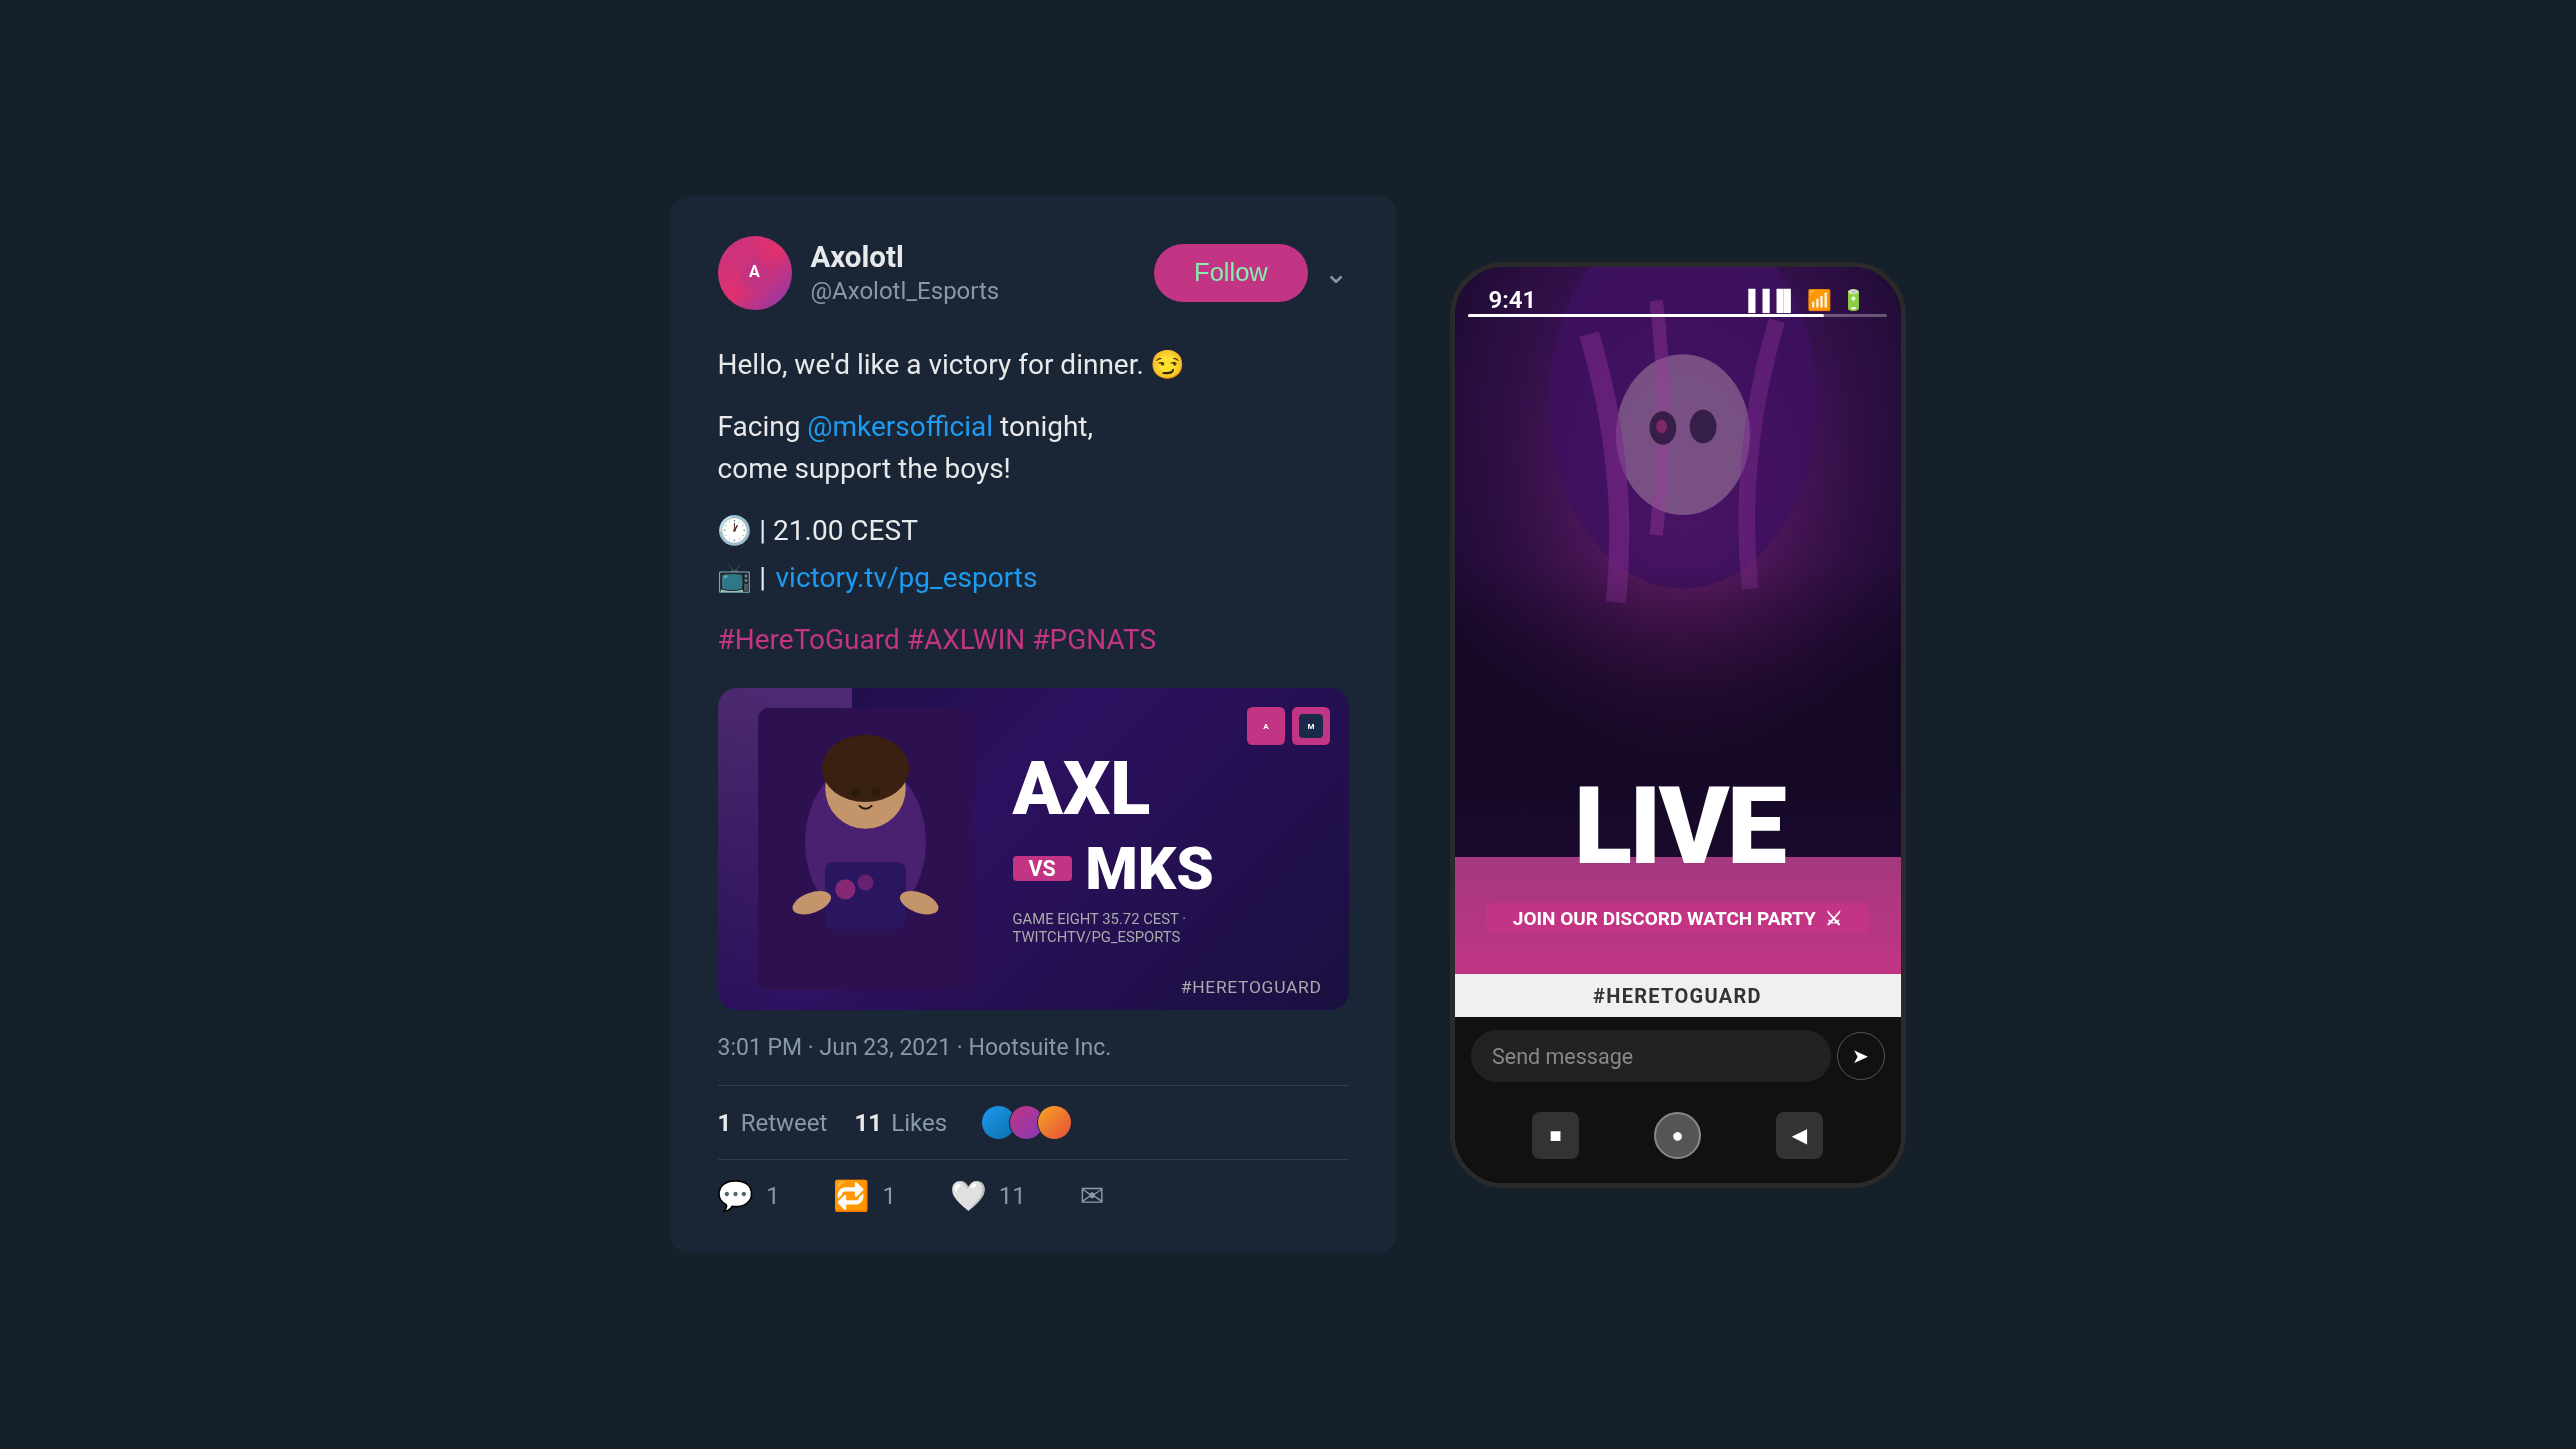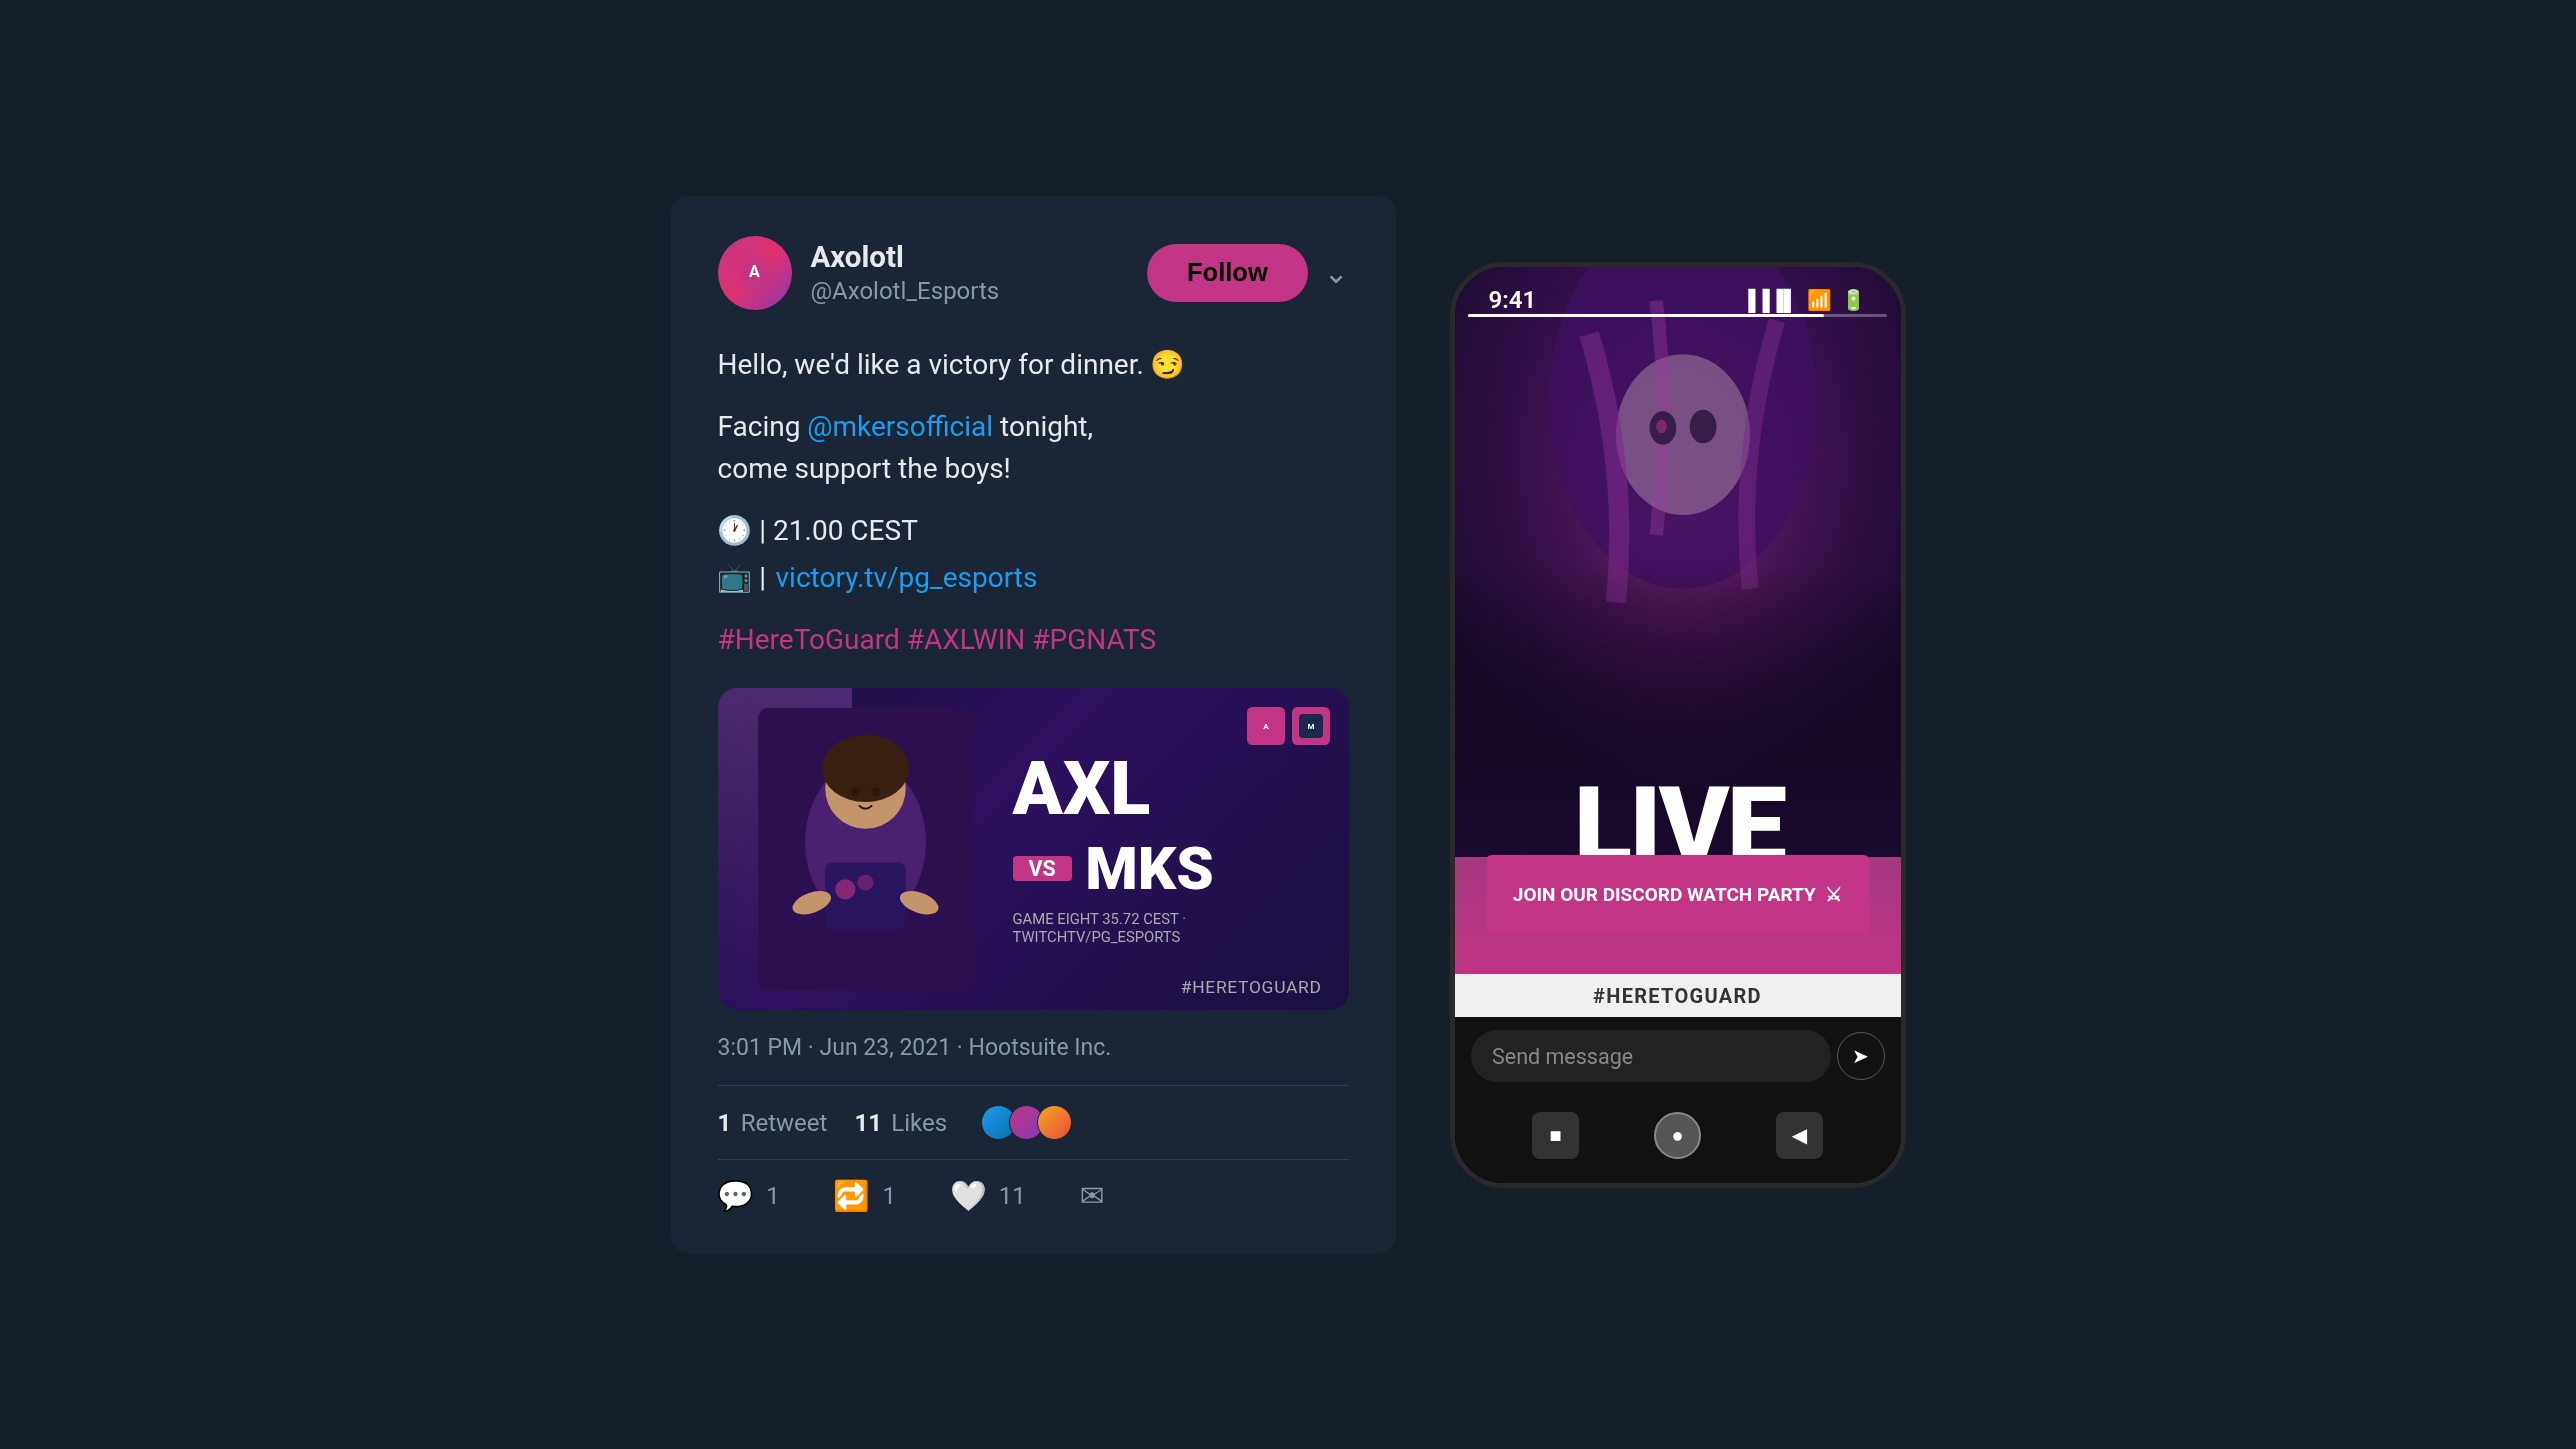--- a/index.html
+++ b/index.html
@@ -56,26 +56,26 @@
       color: #8899a6;
       margin-top: 2.7px;
     }
     .tweet-header-right {
       display: flex;
       align-items: center;
       gap: 16px;
     }
     .follow-btn {
       background: #c13584;
-      color: #000000;
+      color: #86efac;
       border: none;
       border-radius: 40px;
       padding: 14.8px 40px;
       font-size: 25.5px;
-      font-weight: 700;
+      font-weight: 400;
       cursor: pointer;
     }
     .chevron-icon {
       color: #8899a6;
       font-size: 29.5px;
     }
 
     .tweet-body {
       font-size: 28px;
       line-height: 1.5;
@@ -266,21 +266,21 @@
       line-height: 1;
       z-index: 5;
     }
     .watch-party-btn {
       position: absolute;
       bottom: 40px;
       left: 50%;
       transform: translateX(-50%);
       background: #c13584;
       color: white;
-      padding: 28px 27px;
+      padding: 4px 27px;
       border-radius: 5.4px;
       font-size: 19px;
       font-weight: 700;
       white-space: nowrap;
       z-index: 5;
       display: flex;
       align-items: center;
       gap: 9.4px;
     }
     .story-progress {

